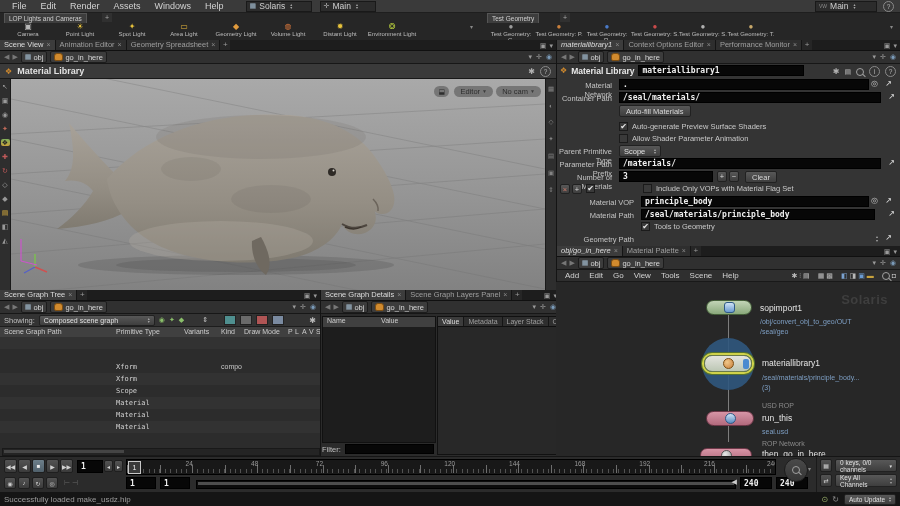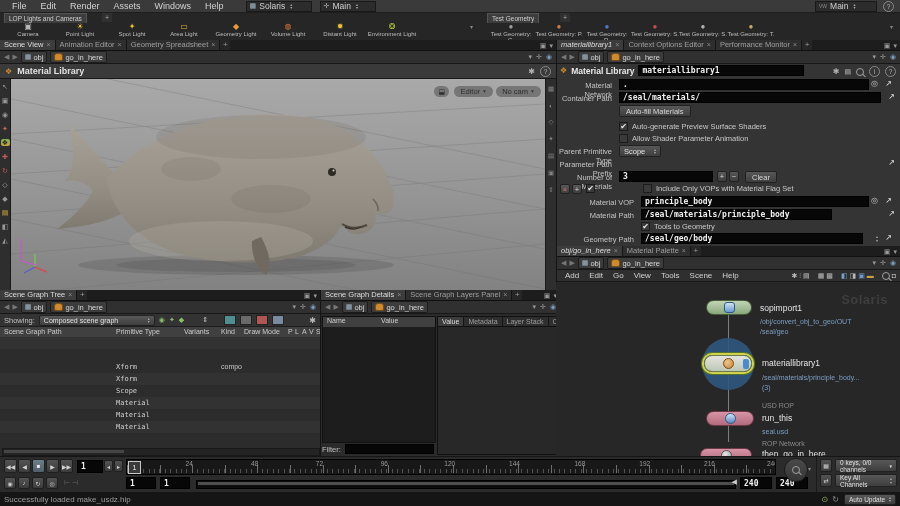--- a/index.html
+++ b/index.html
@@ -526,20 +526,23 @@
     <span class="plabel" style="right:288px;top:83px;">Parent Primitive Type</span>
     <div class="dd" style="position:absolute;left:62px;top:81px;width:42px;">
         <span>Scope</span>
         <span class="spin" style="margin-left:auto;">
           <span>▴</span>
           <span>▾</span>
         </span>
       </div>
 
     <span class="plabel" style="right:288px;top:96px;">Parameter Path Prefix</span>
+    <div class="inp mono" style="position:absolute;left:62px;top:94px;width:262px;">
+        <span>/materials/</span>
+      </div>
     <span style="position:absolute;right:5px;top:94px;color:#e0e0e0;font-size:8px;">↗</span>
 
     <span class="plabel" style="right:288px;top:109px;">Number of Materials</span>
     <div class="inp mono" style="position:absolute;left:62px;top:107px;width:94px;">
         <span>3</span>
       </div>
     <div class="btn" style="position:absolute;left:160px;top:107px;width:10px;padding:0;justify-content:center;height:11px;">+</div>
     <div class="btn" style="position:absolute;left:172px;top:107px;width:10px;padding:0;justify-content:center;height:11px;">−</div>
     <div class="btn" style="position:absolute;left:188px;top:107px;">
         <span>Clear</span>
@@ -554,34 +557,31 @@
     </div>
 
     <span class="plabel" style="right:266px;top:134px;">Material VOP</span>
     <div class="inp mono" style="position:absolute;left:84px;top:132px;width:228px;">
         <span>principle_body</span>
       </div>
     <span style="position:absolute;right:22px;top:132px;color:#c0c0c0;font-size:8px;">◎</span>
     <span style="position:absolute;right:8px;top:132px;color:#e0e0e0;font-size:8px;">↗</span>
 
     <span class="plabel" style="right:266px;top:147px;">Material Path</span>
-    <div class="inp mono" style="position:absolute;left:84px;top:145px;width:191px;">
+    <div class="inp mono" style="position:absolute;left:84px;top:145px;width:234px;">
         <span>/seal/materials/principle_body</span>
       </div>
     <span style="position:absolute;right:5px;top:145px;color:#e0e0e0;font-size:8px;">↗</span>
 
     <div class="row" style="position:absolute;left:84px;top:158px;gap:4px;">
       <span class="chk">✔</span>
       <span style="font-size:7.5px;">Tools to Geometry</span>
     </div>
 
     <span class="plabel" style="right:266px;top:171px;">Geometry Path</span>
-    <div class="inp mono" style="position:absolute;left:84px;top:169px;width:222px;">
-        <span>/seal/geo/body</span>
-      </div>
     <span class="spin" style="position:absolute;right:22px;top:171px;">
         <span>▴</span>
         <span>▾</span>
       </span>
     <span style="position:absolute;right:8px;top:169px;color:#e0e0e0;font-size:8px;">↗</span>
   </div>
 
   <div class="abs tabbar" style="left:557px;top:246px;width:343px;">
     <div class="tab active italic">
         <span>obj/go_in_here</span>

